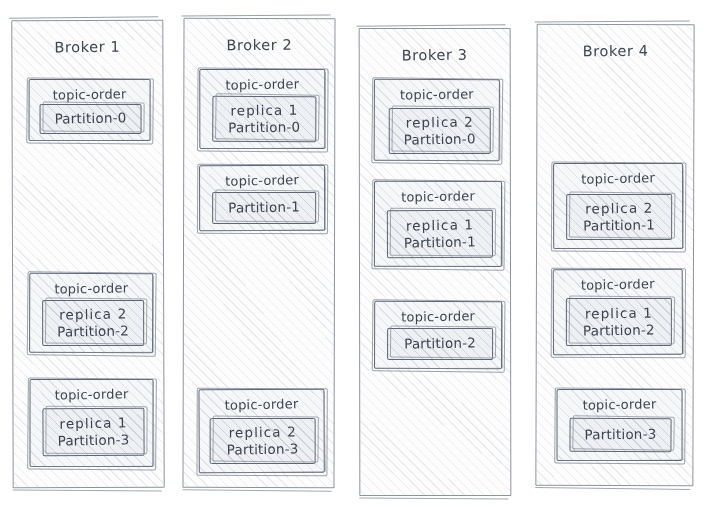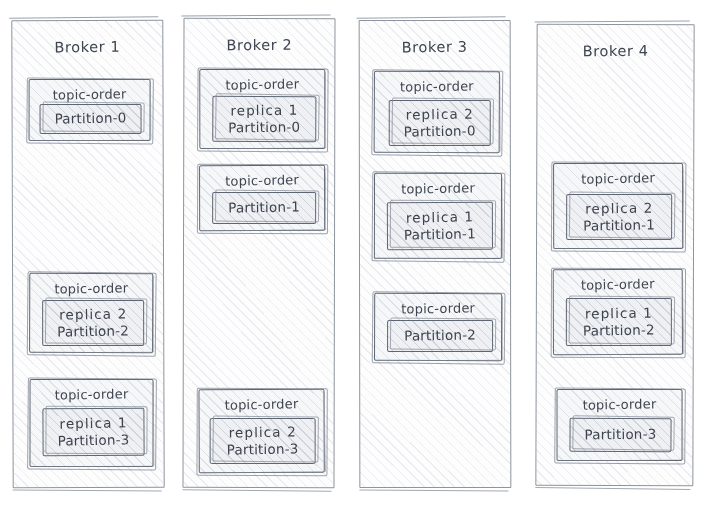--- a/index.html
+++ b/index.html
@@ -248,21 +248,21 @@
         <span class="ghost"></span>
         <span class="ghost2"></span>
         <div class="card-topic">topic-order</div>
         <div class="part hatch-dark" style="left: 10px; top: 28px; width: 106px; height: 46px; transform: rotate(0.225deg);">
           <span class="ghost"></span>
           <div class="part-line replica">replica 2</div>
           <div class="part-line">Partition-3</div>
         </div>
       </div>
     </div>
-    <div class="broker hatch-light" style="left: 359px; top: 20px; width: 152px; height: 468px; transform: rotate(-0.0875deg);">
+    <div class="broker hatch-light" style="left: 359px; top: 28px; width: 152px; height: 468px; transform: rotate(-0.0875deg);">
       <div class="broker-title">Broker 3</div>
       <div class="card hatch-mid" style="left: 14px; top: 50px; width: 126px; height: 82px; transform: rotate(0.325deg);">
         <span class="ghost"></span>
         <span class="ghost2"></span>
         <div class="card-topic">topic-order</div>
         <div class="part hatch-dark" style="left: 14px; top: 28px; width: 102px; height: 46px; transform: rotate(-0.225deg);">
           <span class="ghost"></span>
           <div class="part-line replica">replica 2</div>
           <div class="part-line">Partition-0</div>
         </div>

